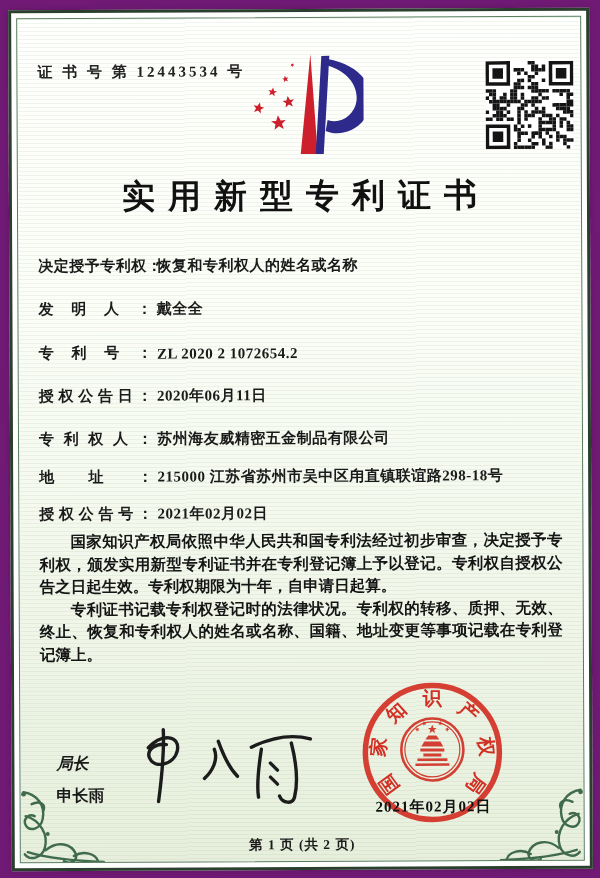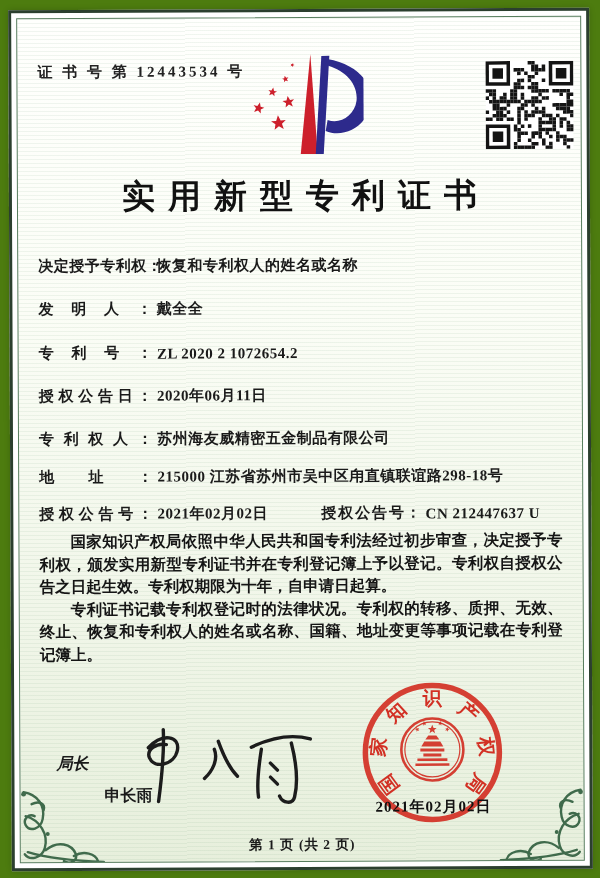--- a/index.html
+++ b/index.html
@@ -5,21 +5,21 @@
   * { box-sizing: border-box; margin: 0; padding: 0; }
   html,body { width:600px; height:878px; }
   body {
     font-family: "Liberation Serif", "DejaVu Serif", serif;
     background:#efefe9;
     color:#1a1a1a;
     overflow:hidden;
   }
   .photo {
     position:relative; width:600px; height:878px;
-    background:#4d7c0f;
+    background:#701a75;
   }
   .cert {
     position:absolute; left:10px; top:9px; right:9px; bottom:8px;
     border:3px solid #2b3f2e;
     background:#ffffff;
     padding:5px;
     transform:rotate(-0.25deg);
     box-shadow:0 0 6px rgba(0,0,0,0.18);
   }
   .inner {
@@ -55,21 +55,21 @@
   .r4 { top:368px; } .r5 { top:411px; } .r6 { top:449px; } .r7 { top:486px; }
   .grant-right { position:absolute; left:282px; top:0; }
   .grant-right .label { width:100px; }
   .body-text {
     position:absolute; left:20px; right:20px; top:512px;
     font-size:15.5px; line-height:22.5px; color:#151515;
     text-align:justify; font-weight:600;
   }
   .body-text p { text-indent:2em; }
   .officer-role { position:absolute; left:36px; top:735px; font-family:"Liberation Sans","DejaVu Sans",sans-serif; font-size:16px; font-weight:700;font-style:italic; }
-  .officer-name { position:absolute; left:36px; top:767px; font-family:"Liberation Sans","DejaVu Sans",sans-serif; font-size:16px; font-weight:700;margin-left:48px; }
+  .officer-name { position:absolute; left:36px; top:767px; font-family:"Liberation Sans","DejaVu Sans",sans-serif; font-size:16px; font-weight:700; }
   .signature { position:absolute; left:98px; top:705px; width:215px; height:90px; }
   .seal { position:absolute; left:337px; top:660px; width:150px; height:150px; }
   .seal-ch { font-size:19px; font-weight:700; fill:#d23024; font-family:"Liberation Serif",serif; }
   .seal-date {
     position:absolute; left:333px; top:780px; width:160px;
     text-align:center; font-size:15px; font-weight:700; letter-spacing:1px; color:#111;
   }
   .footer {
     position:absolute; left:0; right:0; top:818px;
     text-align:center; font-size:13.5px; font-weight:600; letter-spacing:1px;
@@ -350,24 +350,20 @@
         <span class="label">专利权人：</span>
         <span class="value">苏州海友威精密五金制品有限公司</span>
       </div>
       <div class="row r6">
         <span class="label">地址：</span>
         <span class="value">215000 江苏省苏州市吴中区甪直镇联谊路298-18号</span>
       </div>
       <div class="row r7">
         <span class="label">授权公告号：</span>
         <span class="value">2021年02月02日</span>
-        <span class="grant-right">
-          <span class="label">授权公告号：</span>
-          <span class="value">CN 212447637 U</span>
-        </span>
       </div>
 
       <div class="body-text">
         <p>国家知识产权局依照中华人民共和国专利法经过初步审查，决定授予专利权，颁发实用新型专利证书并在专利登记簿上予以登记。专利权自授权公告之日起生效。专利权期限为十年，自申请日起算。</p>
         <p>专利证书记载专利权登记时的法律状况。专利权的转移、质押、无效、终止、恢复和专利权人的姓名或名称、国籍、地址变更等事项记载在专利登记簿上。</p>
       </div>
 
       <div class="officer-role">局长</div>
       <div class="officer-name">申长雨</div>
 

